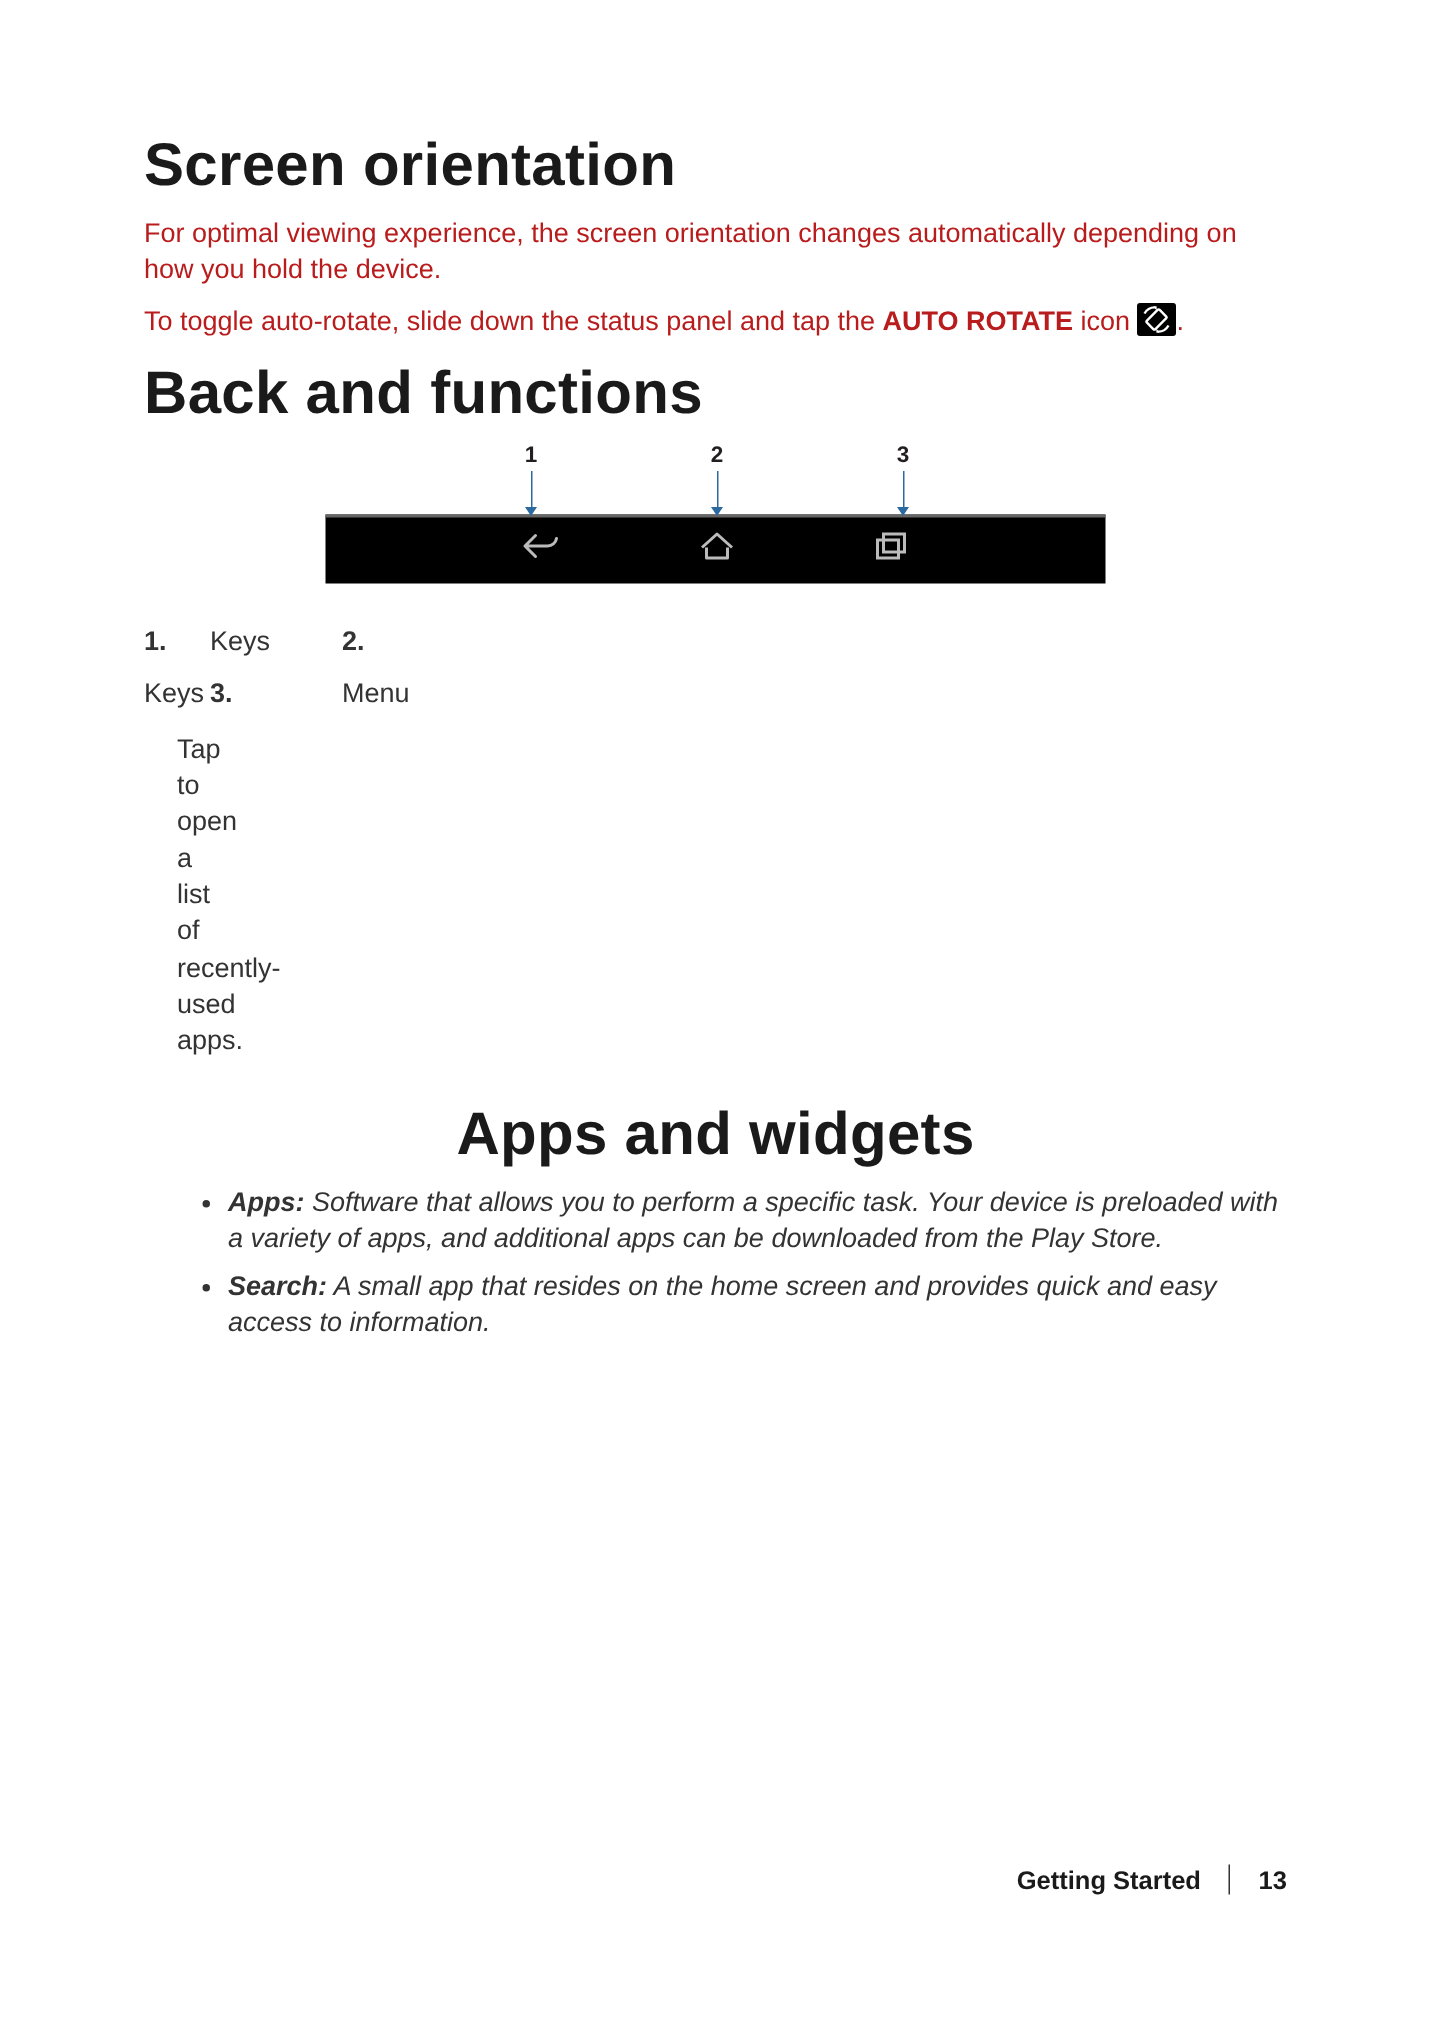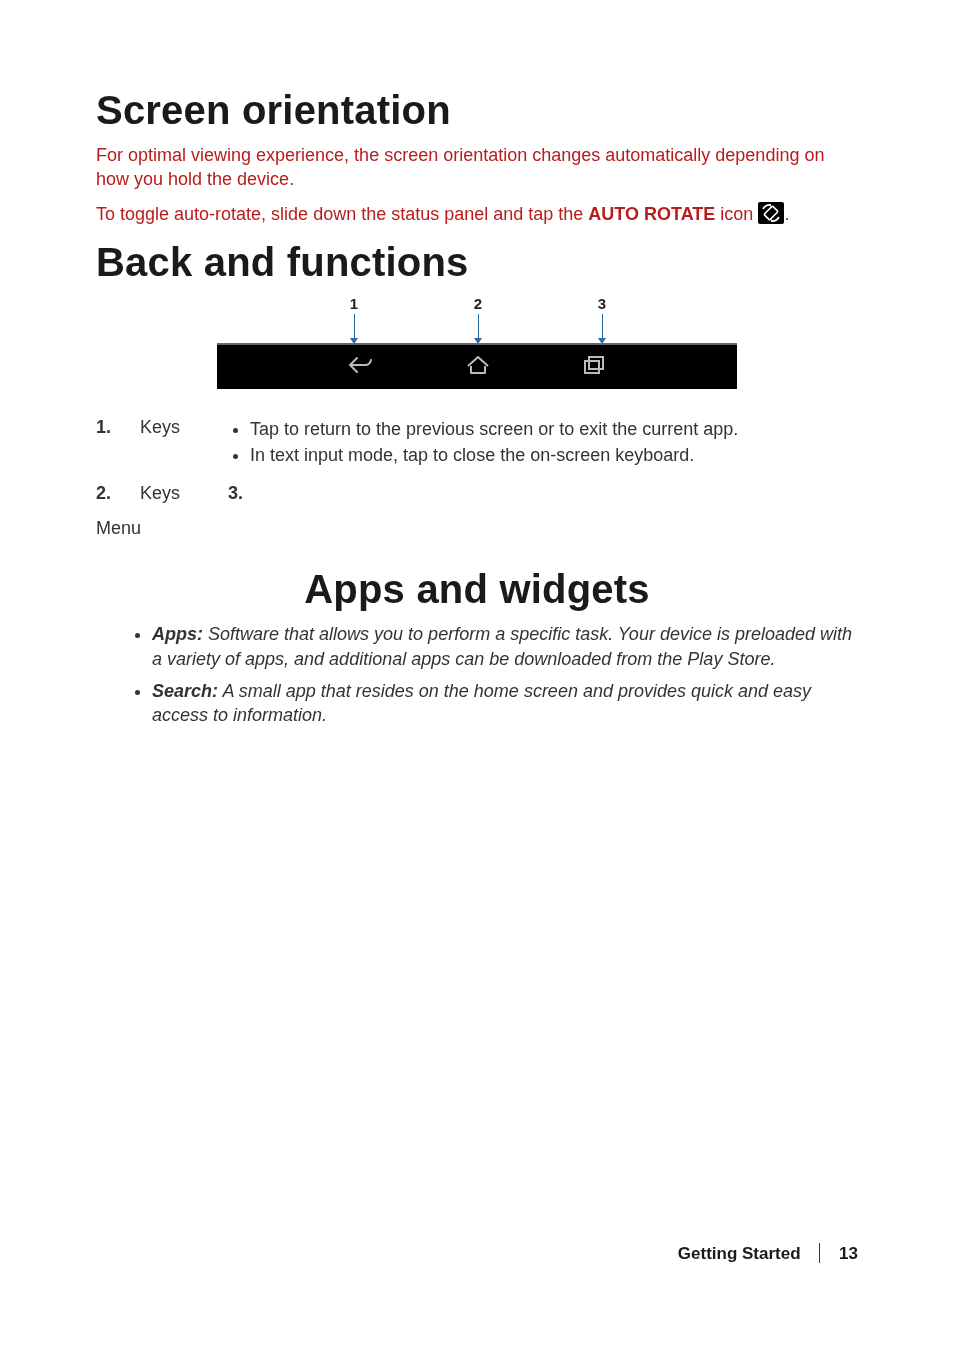--- a/index.html
+++ b/index.html
@@ -181,32 +181,29 @@
             <rect x="8" y="3" width="14" height="12" stroke="#bbb" stroke-width="2" fill="none"></rect>
           </svg>
       </span>
     </div>
   </div>
 </div>
 
 <div class="keys-table">
   <div class="kt-num">1.</div>
   <div class="kt-label">Keys</div>
-  <div class="kt-desc">
-    <ul>
-      <li>Tap to return to the previous screen or to exit the current app.</li>
-      <li>In text input mode, tap to close the on-screen keyboard.</li>
-    </ul>
-  </div>
 
   <div class="kt-num">2.</div>
   <div class="kt-label">Keys</div>
 
   <div class="kt-num">3.</div>
   <div class="kt-label">Menu</div>
+  <div class="kt-desc">
+    <div class="single">Tap to open a list of recently-used apps.</div>
+  </div>
 </div>
 
 <h2 class="section-title apps-title">Apps and widgets</h2>
 <ul class="apps-list">
   <li>
     <span class="term">Apps:</span><span> Software that allows you to perform a specific task. Your device is preloaded with a variety of apps, and additional apps can be downloaded from the Play Store.</span>
   </li>
   <li>
     <span class="term">Search:</span><span> A small app that resides on the home screen and provides quick and easy access to information.</span>
   </li>

